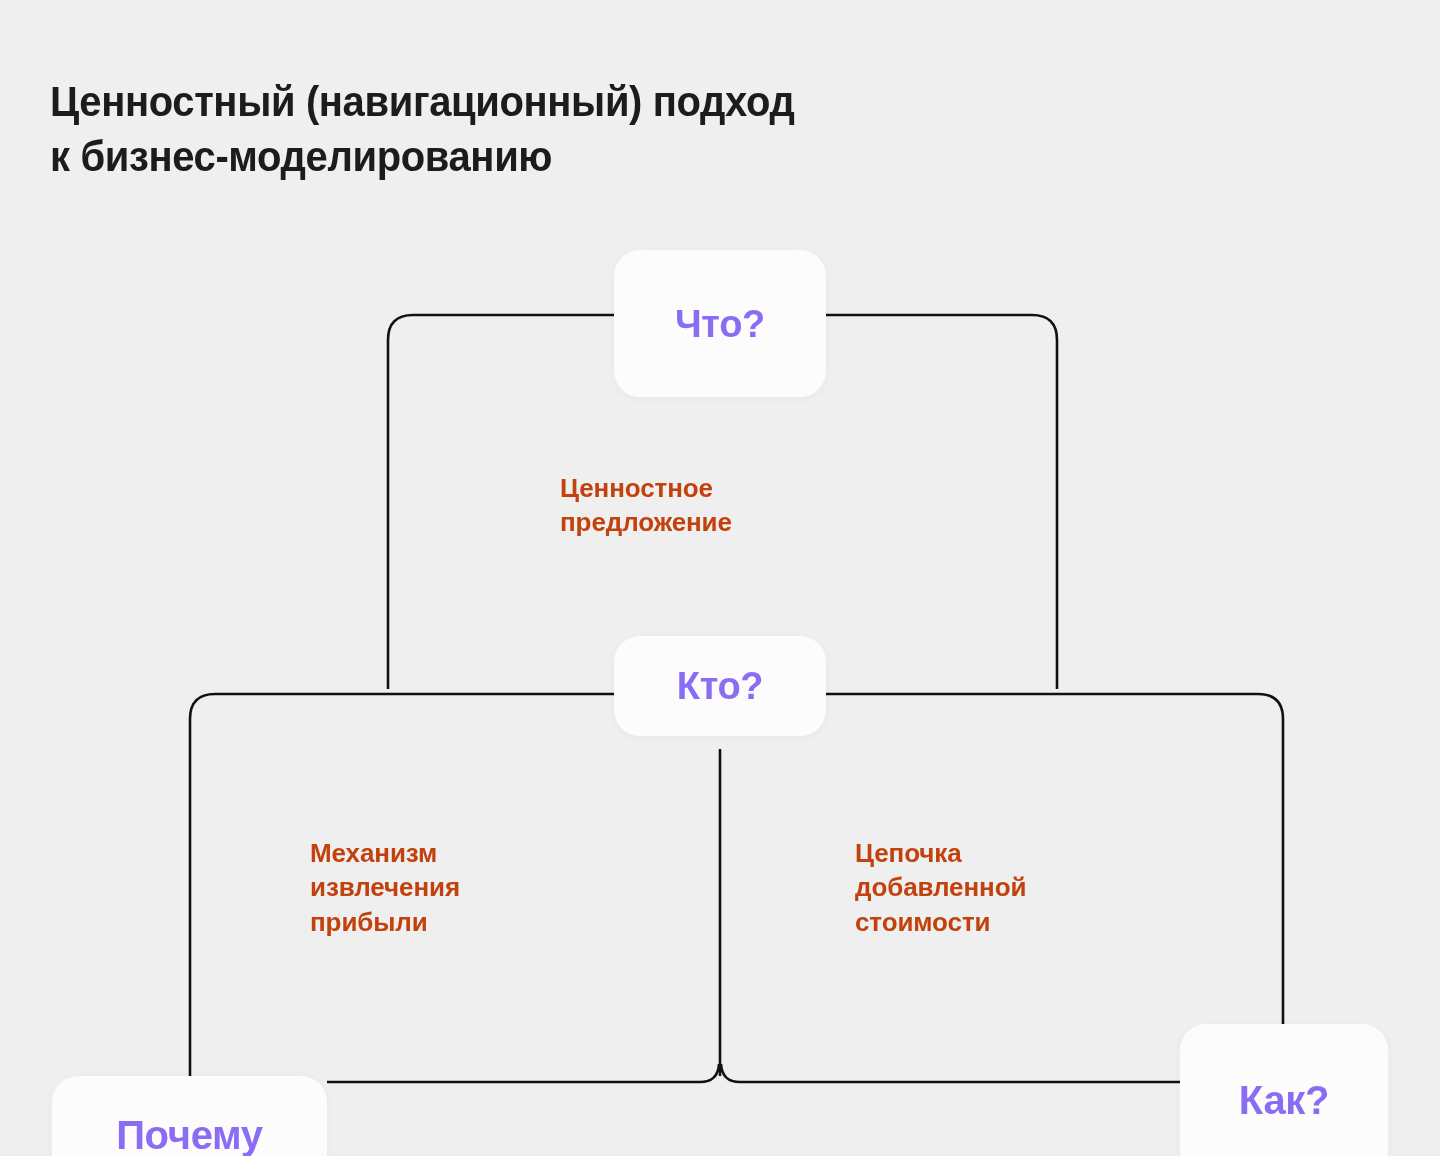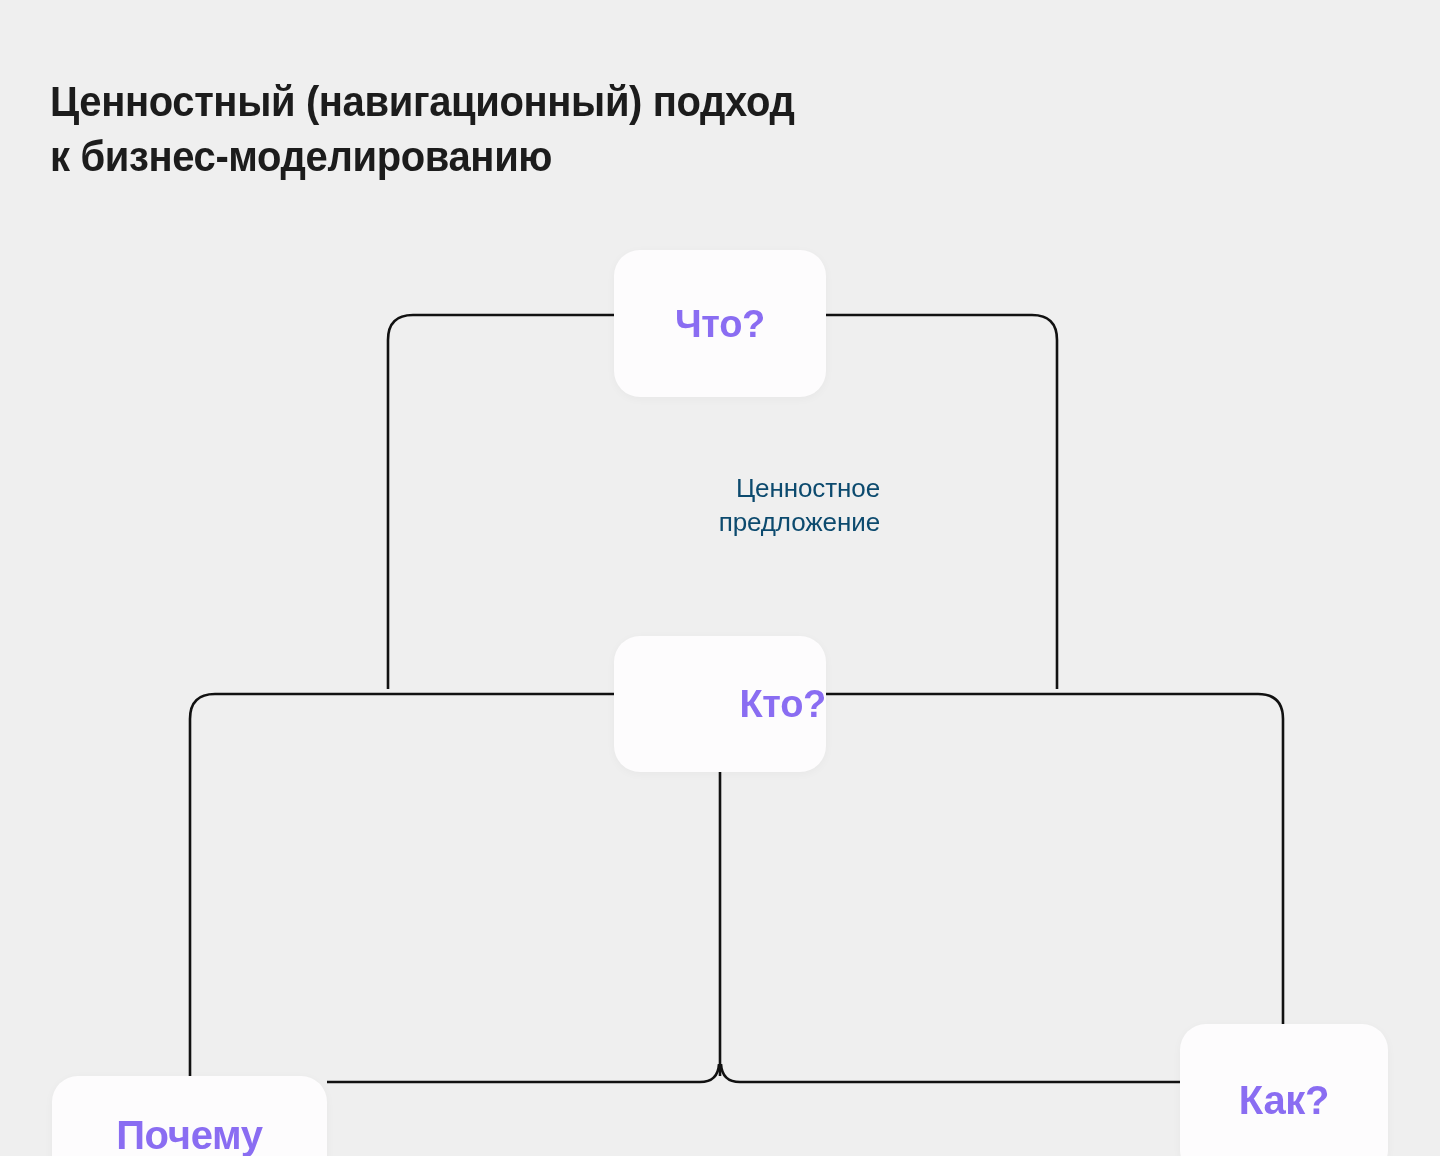--- a/index.html
+++ b/index.html
@@ -42,25 +42,25 @@
     position: absolute;
     left: 0;
     top: 0;
     width: 1440px;
     height: 1156px;
   }
 
   
   .node-label {
     position: absolute;
-    text-align: right;
+    text-align: left;
     font-size: 26px;
     line-height: 1.32;
-    font-weight: 400;
-    color: #0c4a6e;
+    font-weight: 700;
+    color: #c2410c;
     letter-spacing: -0.1px;
     white-space: pre-line;
   }
   #label-value-proposition {
     left: 560px;
     top: 435px;
     width: 320px;
   }
   #label-profit-mechanism {
     left: 310px;
@@ -84,21 +84,21 @@
     justify-content: center;
   }
   .q-card .q-text {
     font-size: 38px;
     font-weight: 700;
     color: #8a6df2;
     letter-spacing: -0.3px;
     line-height: 1;
   }
   #card-what  { left: 614px; top: 214px;  width: 212px; height: 147px; }
-  #card-who   { left: 614px; top: 600px;  width: 212px; height: 136px; justify-content: flex-end; }
+  #card-who   { left: 614px; top: 600px;  width: 212px; height: 100px; }
   #card-why   { left: 52px;  top: 1040px;  width: 275px; height: 118px; }
   #card-how   { left: 1180px;top: 988px;  width: 208px; height: 152px; }
 
   #card-why .q-text { font-size: 40px; }
   #card-how .q-text { font-size: 40px; }
 </style>
 </head>
 <body>
 
 <div id="stage">
@@ -117,21 +117,27 @@
     <path d="M 327 1046 L 700 1046 Q 718 1046 719 1028" fill="none" stroke="#111111" stroke-width="2.6" stroke-linecap="butt"></path>
 
     <path d="M 1180 1046 L 740 1046 Q 722 1046 721 1028" fill="none" stroke="#111111" stroke-width="2.6" stroke-linecap="butt"></path>
 
     <path d="M 720 713 L 720 1040" fill="none" stroke="#111111" stroke-width="2.6" stroke-linecap="butt"></path>
   </svg>
 
   <div class="node-label" id="label-value-proposition">Ценностное
 предложение</div>
 
+  <div class="node-label" id="label-profit-mechanism">Механизм
+извлечения
+прибыли</div>
 
+  <div class="node-label" id="label-value-chain">Цепочка
+добавленной
+стоимости</div>
 
   <div class="q-card" id="card-what">
     <span class="q-text">Что?</span>
   </div>
 
   <div class="q-card" id="card-who">
     <span class="q-text">Кто?</span>
   </div>
 
   <div class="q-card" id="card-why">

